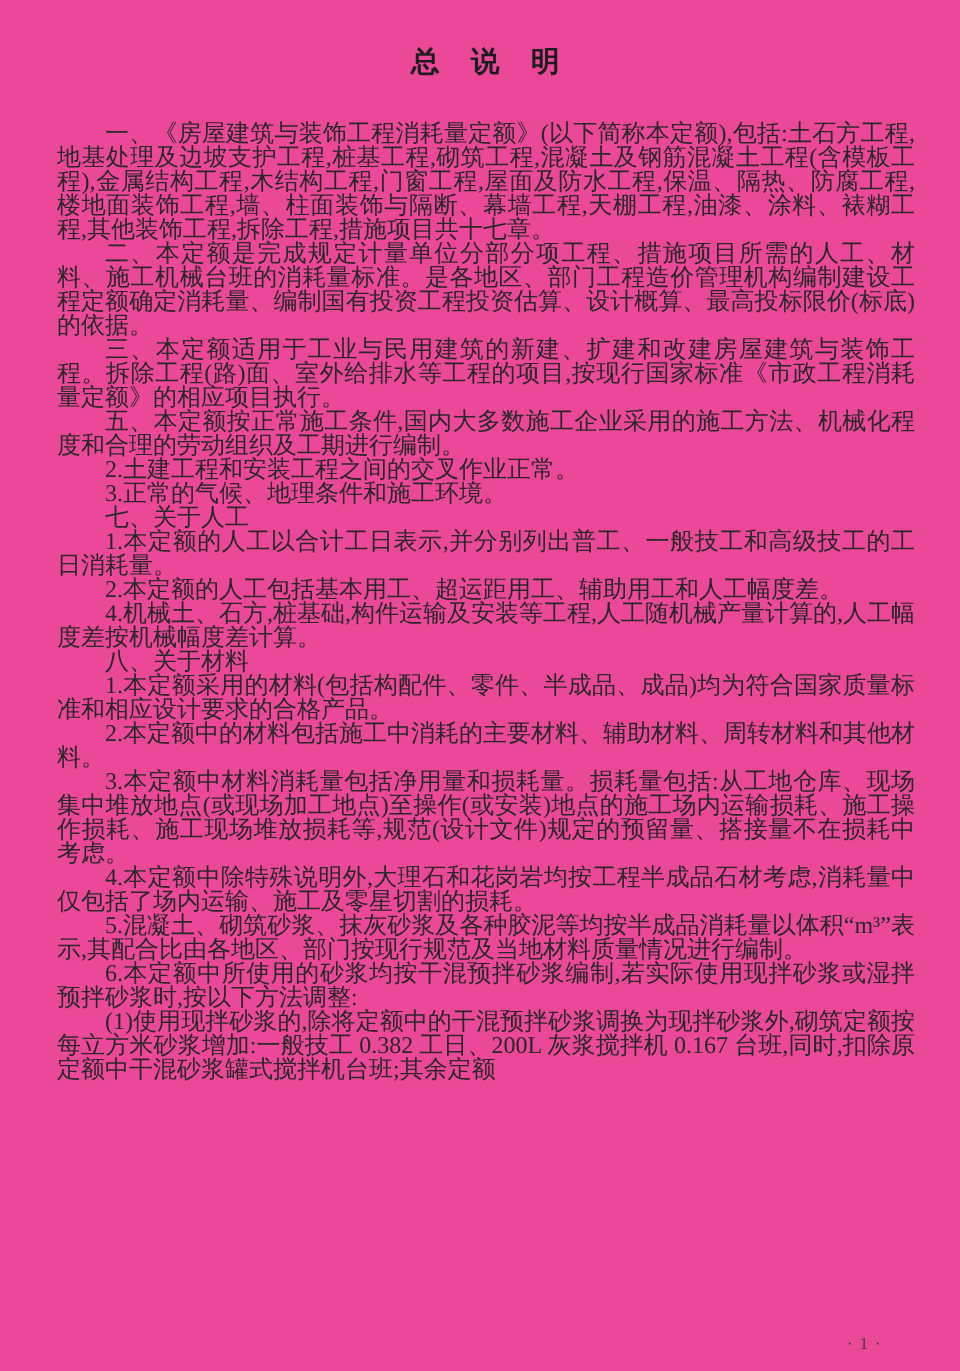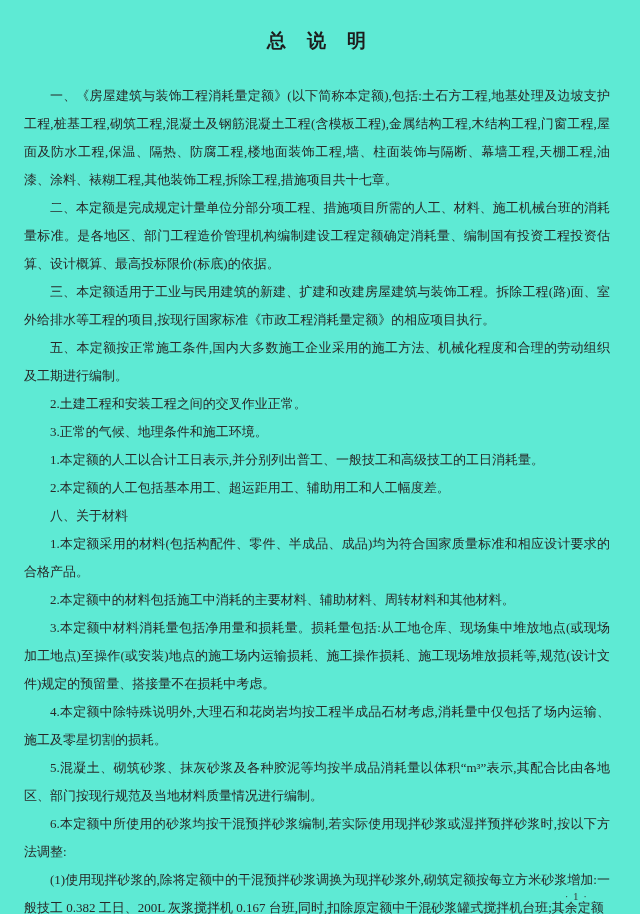--- a/index.html
+++ b/index.html
@@ -5,43 +5,43 @@
   html, body {
     margin: 0;
     padding: 0;
     background: #ffffff;
   }
   .page {
     position: relative;
     width: 640px;
     height: 914px;
     margin: 0 auto;
-    background: #5eead4;
+    background: #ec4899;
     box-sizing: border-box;
-    padding: 22px 30px 0 24px;
+    padding: 22px 30px 0 38px;
     overflow: hidden;
     font-family: "Liberation Serif", "DejaVu Serif", serif;
     color: #2b2b2b;
   }
   .doc-title {
     margin: 6px 0 28px 0;
     text-align: center;
     font-size: 19px;
     font-weight: 700;
     color: #1d1d1d;
     letter-spacing: 1px;
   }
   .doc-body {
     width: 100%;
   }
   .para {
     margin: 0;
     text-indent: 2em;
-    font-size: 13px;
-    line-height: 28px;
+    font-size: 16px;
+    line-height: 16px;
     text-align: justify;
     text-justify: inter-ideograph;
     color: #282828;
     word-break: break-all;
   }
   .page-number {
     position: absolute;
     right: 52px;
     bottom: 12px;
     font-size: 11px;
@@ -55,22 +55,24 @@
 <div class="page">
   <h1 class="doc-title">总　说　明</h1>
 
   <div class="doc-body">
       <p class="para">一、《房屋建筑与装饰工程消耗量定额》(以下简称本定额),包括:土石方工程,地基处理及边坡支护工程,桩基工程,砌筑工程,混凝土及钢筋混凝土工程(含模板工程),金属结构工程,木结构工程,门窗工程,屋面及防水工程,保温、隔热、防腐工程,楼地面装饰工程,墙、柱面装饰与隔断、幕墙工程,天棚工程,油漆、涂料、裱糊工程,其他装饰工程,拆除工程,措施项目共十七章。</p>
       <p class="para">二、本定额是完成规定计量单位分部分项工程、措施项目所需的人工、材料、施工机械台班的消耗量标准。是各地区、部门工程造价管理机构编制建设工程定额确定消耗量、编制国有投资工程投资估算、设计概算、最高投标限价(标底)的依据。</p>
       <p class="para">三、本定额适用于工业与民用建筑的新建、扩建和改建房屋建筑与装饰工程。拆除工程(路)面、室外给排水等工程的项目,按现行国家标准《市政工程消耗量定额》的相应项目执行。</p>
       <p class="para">五、本定额按正常施工条件,国内大多数施工企业采用的施工方法、机械化程度和合理的劳动组织及工期进行编制。</p>
       <p class="para">2.土建工程和安装工程之间的交叉作业正常。</p>
       <p class="para">3.正常的气候、地理条件和施工环境。</p>
+      <p class="para">七、关于人工</p>
       <p class="para">1.本定额的人工以合计工日表示,并分别列出普工、一般技工和高级技工的工日消耗量。</p>
       <p class="para">2.本定额的人工包括基本用工、超运距用工、辅助用工和人工幅度差。</p>
+      <p class="para">4.机械土、石方,桩基础,构件运输及安装等工程,人工随机械产量计算的,人工幅度差按机械幅度差计算。</p>
       <p class="para">八、关于材料</p>
       <p class="para">1.本定额采用的材料(包括构配件、零件、半成品、成品)均为符合国家质量标准和相应设计要求的合格产品。</p>
       <p class="para">2.本定额中的材料包括施工中消耗的主要材料、辅助材料、周转材料和其他材料。</p>
       <p class="para">3.本定额中材料消耗量包括净用量和损耗量。损耗量包括:从工地仓库、现场集中堆放地点(或现场加工地点)至操作(或安装)地点的施工场内运输损耗、施工操作损耗、施工现场堆放损耗等,规范(设计文件)规定的预留量、搭接量不在损耗中考虑。</p>
       <p class="para">4.本定额中除特殊说明外,大理石和花岗岩均按工程半成品石材考虑,消耗量中仅包括了场内运输、施工及零星切割的损耗。</p>
       <p class="para">5.混凝土、砌筑砂浆、抹灰砂浆及各种胶泥等均按半成品消耗量以体积“m³”表示,其配合比由各地区、部门按现行规范及当地材料质量情况进行编制。</p>
       <p class="para">6.本定额中所使用的砂浆均按干混预拌砂浆编制,若实际使用现拌砂浆或湿拌预拌砂浆时,按以下方法调整:</p>
       <p class="para">(1)使用现拌砂浆的,除将定额中的干混预拌砂浆调换为现拌砂浆外,砌筑定额按每立方米砂浆增加:一般技工 0.382 工日、200L 灰浆搅拌机 0.167 台班,同时,扣除原定额中干混砂浆罐式搅拌机台班;其余定额</p>
     </div>
 

